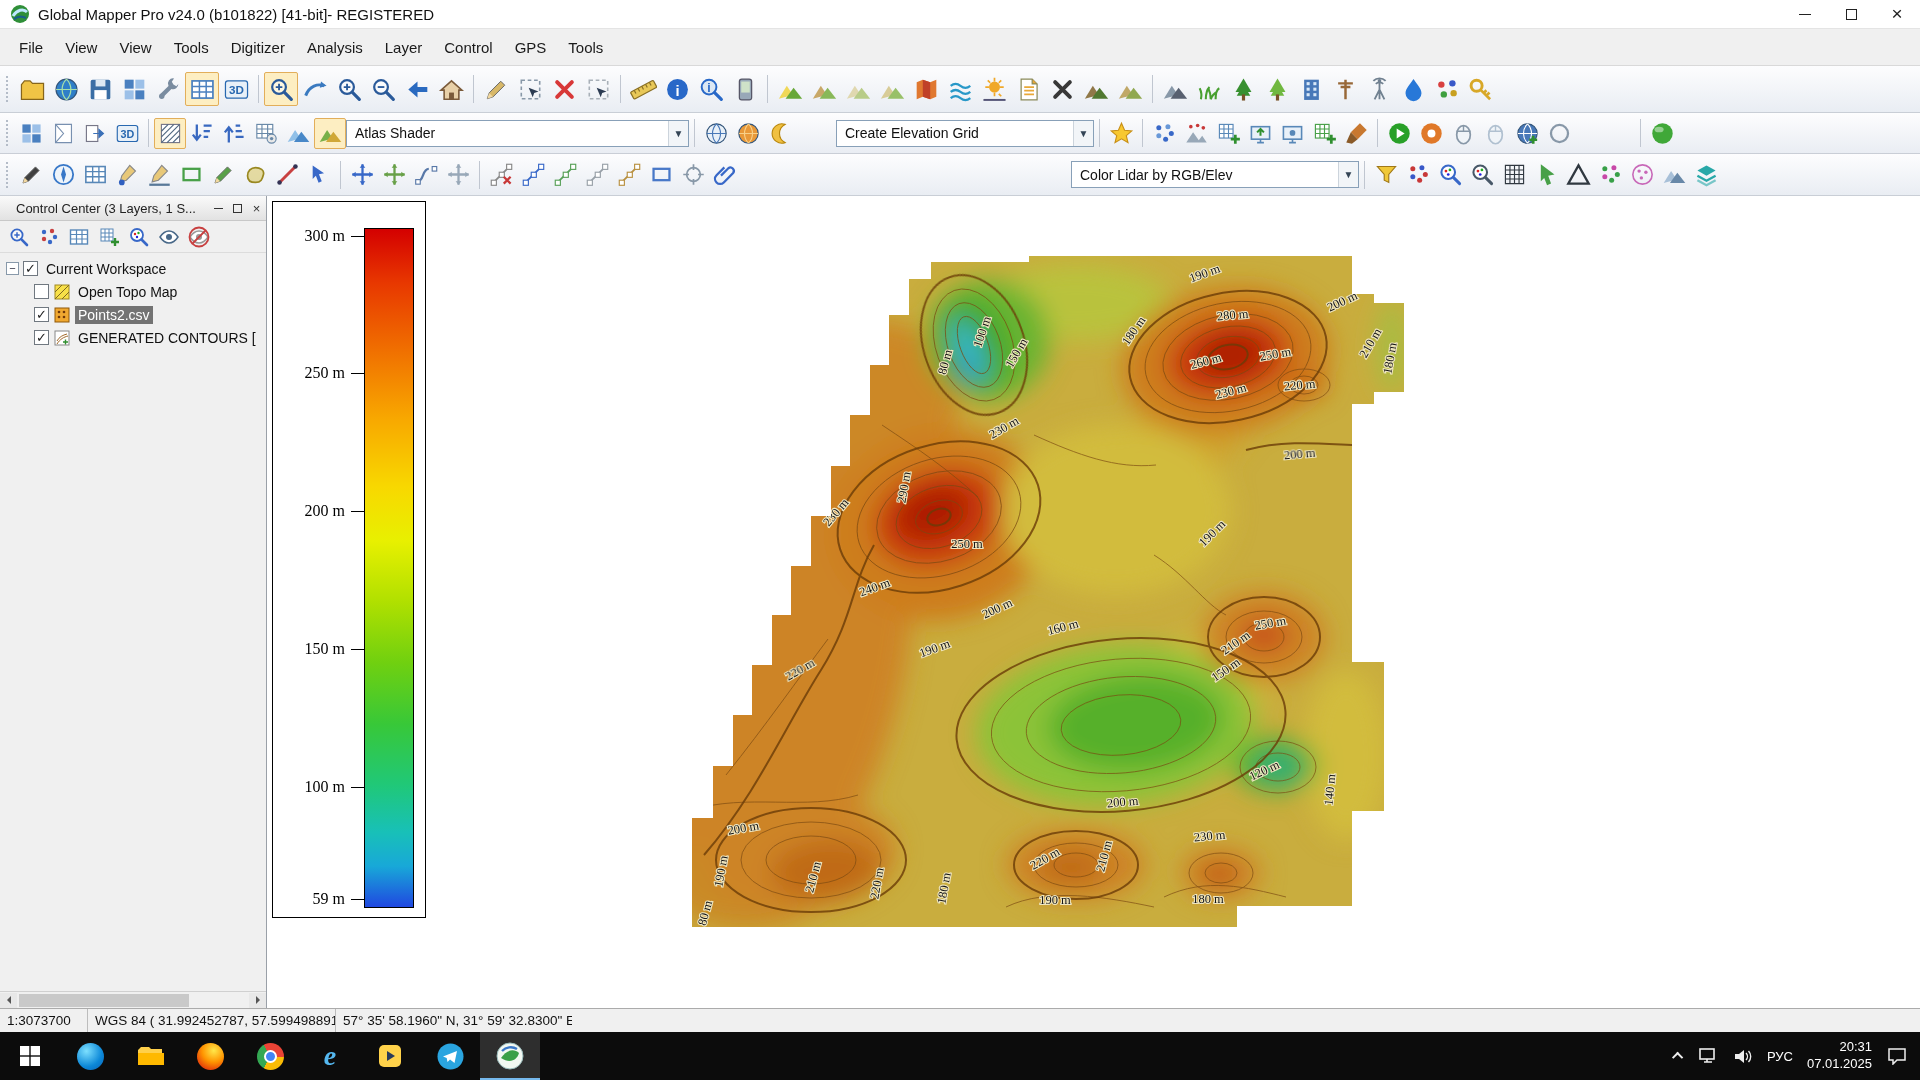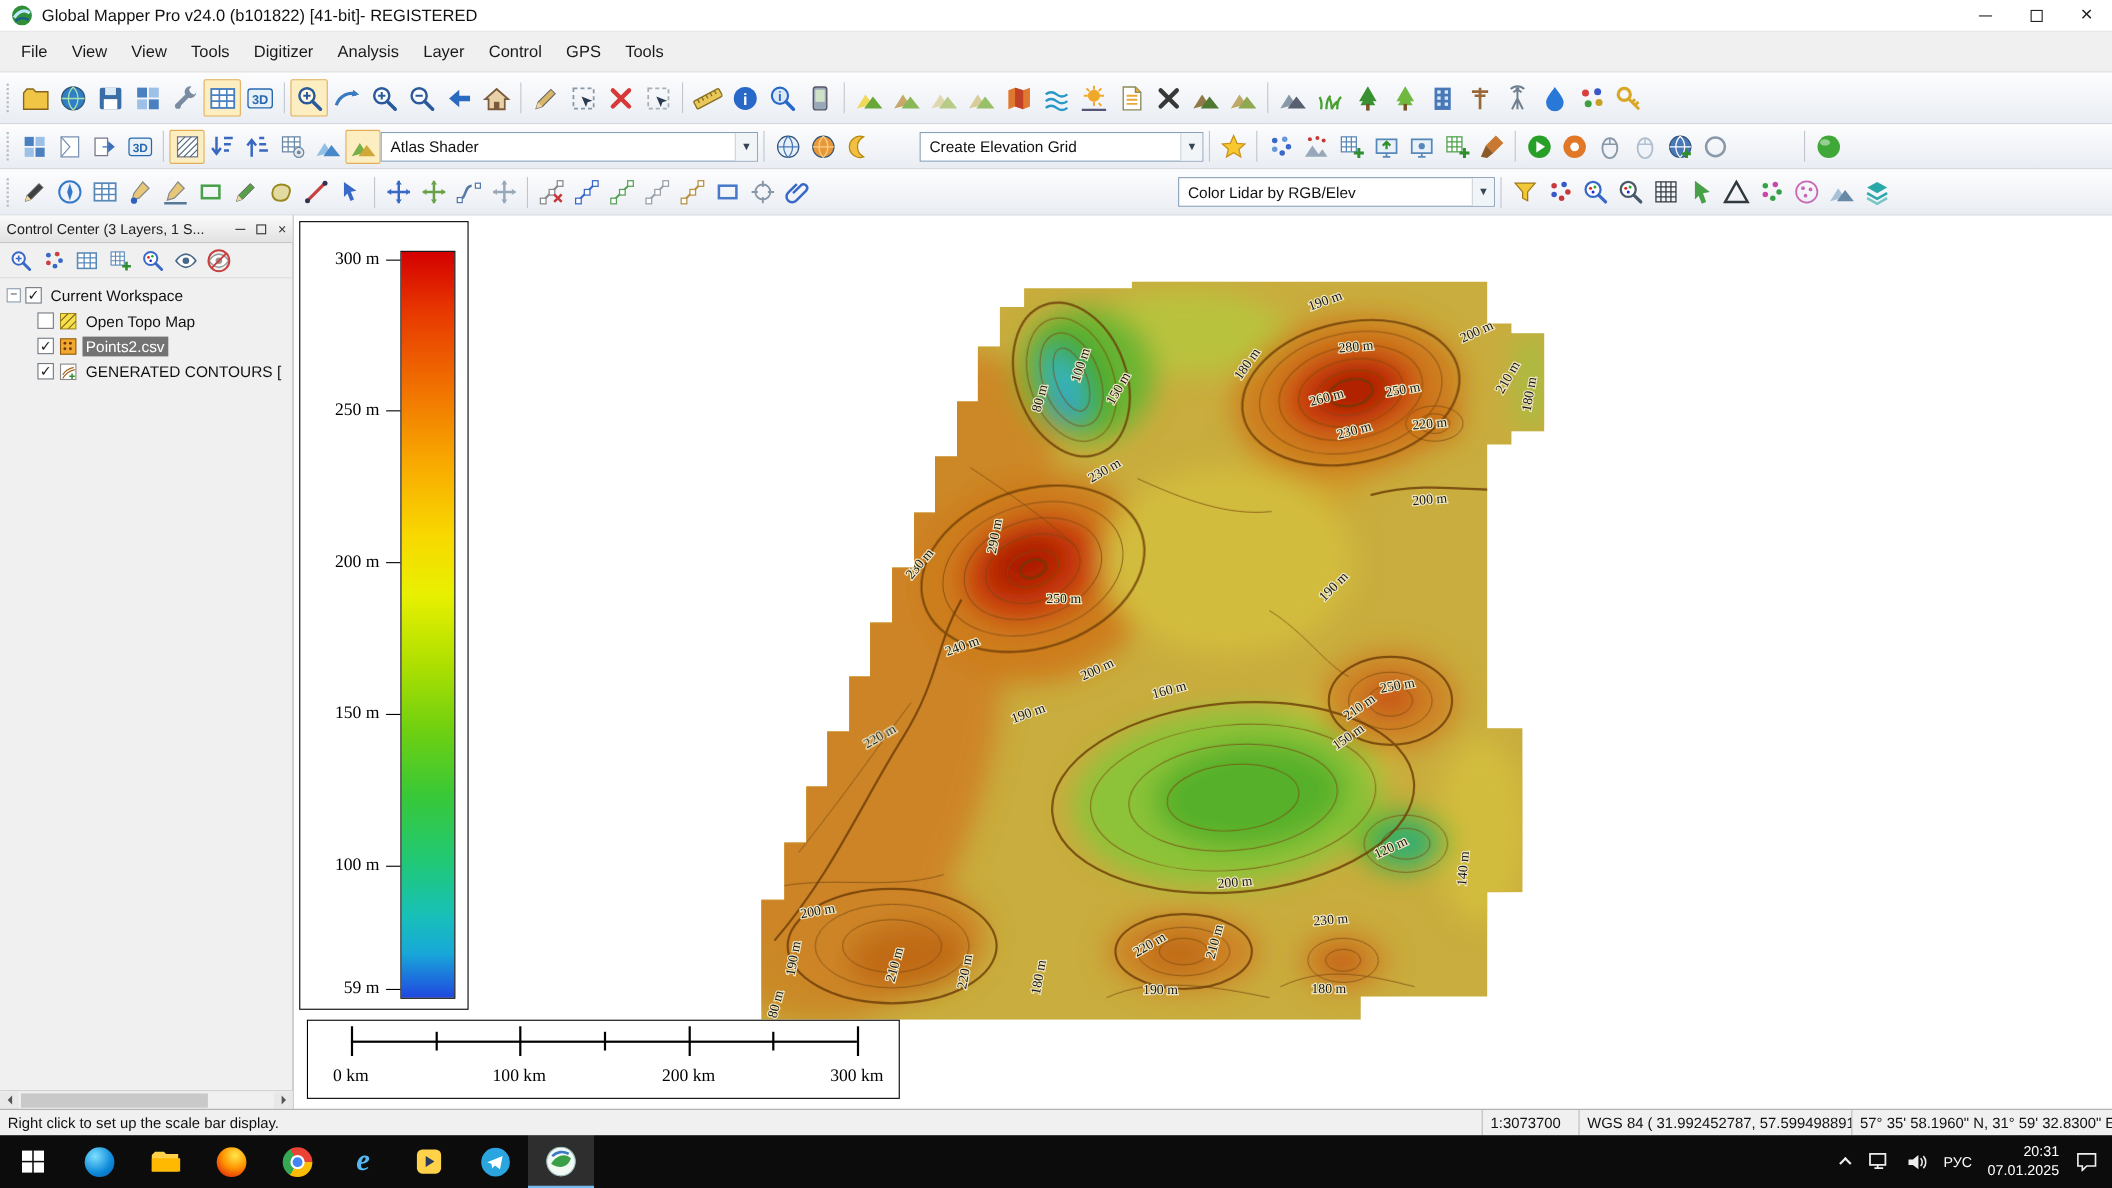--- a/index.html
+++ b/index.html
@@ -31,21 +31,21 @@
   .grip { width:4px; height:26px; border-left:2px dotted #b4bcc8; margin:0 5px 0 2px; flex:0 0 auto; }
   .combo { height:27px; background:#fff; border:1px solid #88a0b8; display:inline-flex; align-items:center; font-size:14px; color:#111; flex:0 0 auto; }
   .combo .txt { flex:1; padding:0 8px; overflow:hidden; white-space:nowrap; }
   .combo .dd { width:20px; height:100%; border-left:1px solid #ccd4dc; display:flex; align-items:center; justify-content:center; font-size:10px; color:#345; background:#f2f5f8; }
 
   
   .workspace { position:absolute; top:196px; left:0; width:1920px; height:812px; }
 
   
   .ccpanel { position:absolute; left:0; top:0; width:267px; height:812px; background:#f0f0f0; border-right:1px solid #9aa0a8; display:flex; flex-direction:column; }
-  .cc-title { height:25px; background:linear-gradient(#fafafa,#e2e2e2); border-bottom:1px solid #c8c8c8; display:flex; align-items:center; font-size:13px; color:#222; padding-left:6px; }
+  .cc-title { height:25px; background:linear-gradient(#fafafa,#e2e2e2); border-bottom:1px solid #c8c8c8; display:flex; align-items:center; font-size:13px; color:#222; padding-left:16px; }
   .cc-title .sp { flex:1; }
   .cc-mini { width:19px; height:19px; display:flex; align-items:center; justify-content:center; color:#333; font-size:13px; }
   .cc-mini .minglyph { width:9px; height:0; border-top:1.2px solid #333; display:block;}
   .cc-mini .maxglyph { width:9px; height:9px; border:1.2px solid #333; display:block;}
   .cc-toolbar { height:32px; display:flex; align-items:center; padding-left:4px; border-bottom:1px solid #dcdcdc; }
   .cc-toolbar .icon-btn { width:30px; height:28px; min-width:30px; }
   .cc-tree { flex:1; font-size:14px; color:#111; padding-top:4px; overflow:hidden; }
   .tree-row { height:23px; display:flex; align-items:center; white-space:nowrap; overflow:hidden; }
   .tree-row .expander { width:13px; height:13px; border:1px solid #8899aa; background:#fff; font-size:11px; line-height:11px; text-align:center; color:#334; margin:0 4px 0 6px; }
   .tree-row .cbox { width:15px; height:15px; border:1px solid #707880; background:#fff; margin-right:5px; display:flex; align-items:center; justify-content:center; font-size:13px; color:#222; }
@@ -1337,41 +1337,24 @@
      <div class="llab" style="top:309px">200 m</div>
           <div class="ltick" style="top:447px"></div>
      <div class="llab" style="top:447px">150 m</div>
           <div class="ltick" style="top:585px"></div>
      <div class="llab" style="top:585px">100 m</div>
           <div class="ltick" style="top:697px"></div>
      <div class="llab" style="top:697px">59 m</div>
         </div>
     </div>
 
-    <div class="scalebox">
-      <div class="hline"></div>
-      <div id="scale-ticks">
-          <div class="tick major" style="left:39px"></div>
-          <div class="tick major" style="left:192.3px"></div>
-          <div class="tick major" style="left:345.7px"></div>
-          <div class="tick major" style="left:499px"></div>
-          <div class="tick minor" style="left:115.7px"></div>
-          <div class="tick minor" style="left:269px"></div>
-          <div class="tick minor" style="left:422.3px"></div>
-          <div class="slab" style="left:39px">0 km</div>
-          <div class="slab" style="left:192px">100 km</div>
-          <div class="slab" style="left:346px">200 km</div>
-          <div class="slab" style="left:499px">300 km</div>
-        </div>
-    </div>
   </div>
 </div>
 
 <div class="statusbar">
-  <div class="seg hint">Right click to set up the scale bar display.</div>
   <div class="seg scale">1:3073700</div>
   <div class="seg datum">WGS 84 ( 31.992452787, 57.599498891 )</div>
   <div class="seg coords">57° 35' 58.1960" N, 31° 59' 32.8300" E</div>
 </div>
 
 <div class="taskbar">
   <div id="tb-apps" style="display:flex;">
       <div class="tb-app">
         <span style="display:flex">
           <svg width="26" height="26" viewBox="0 0 26 26">

